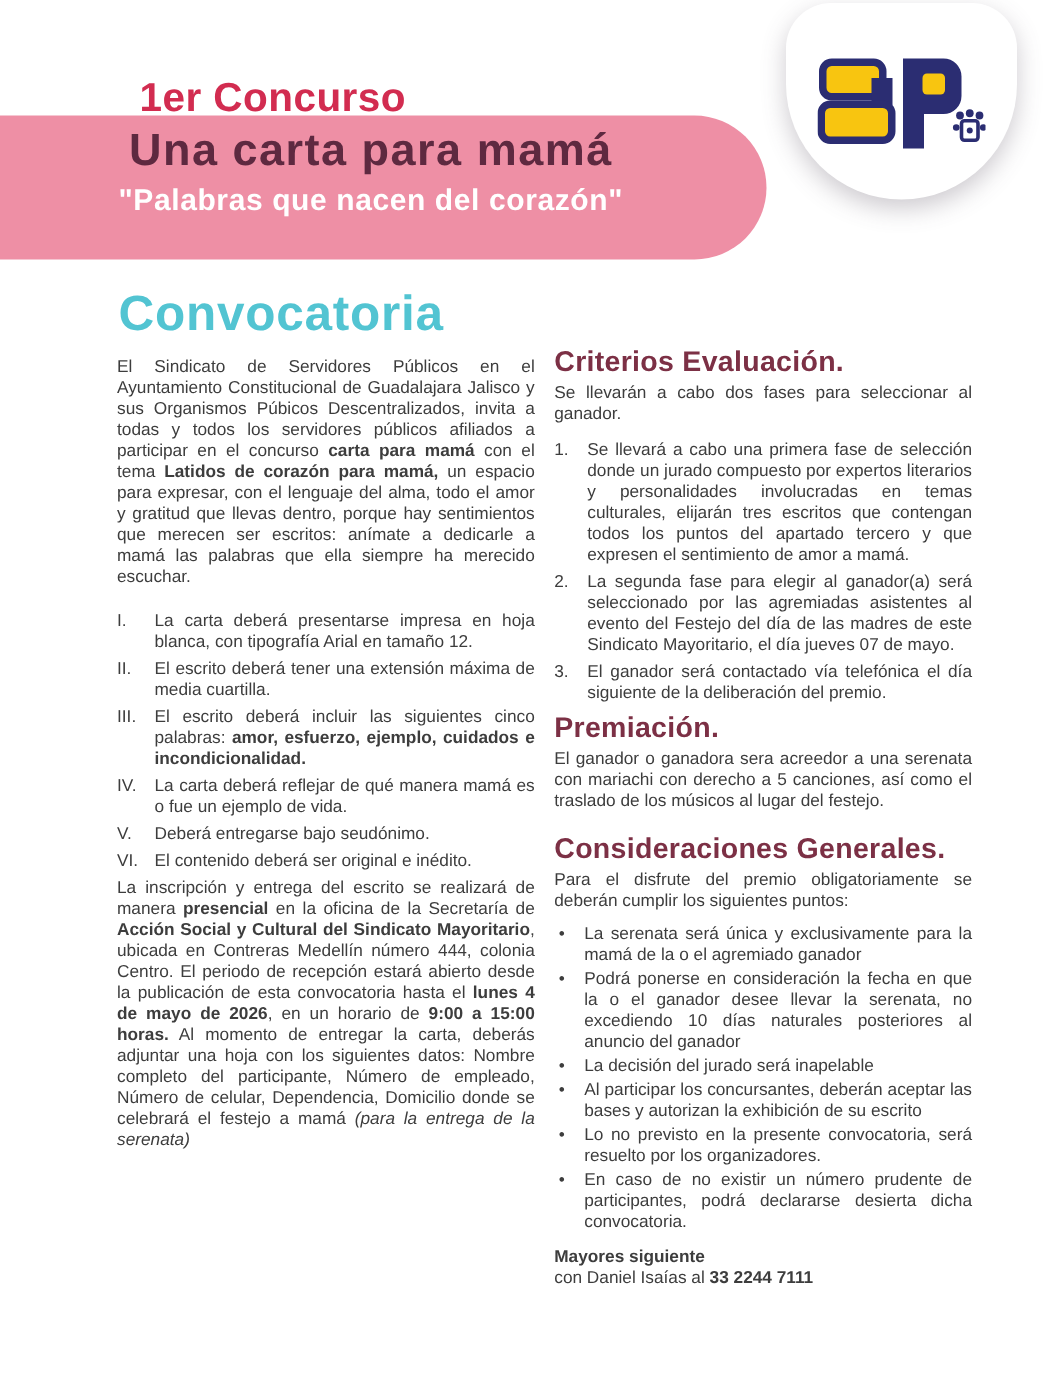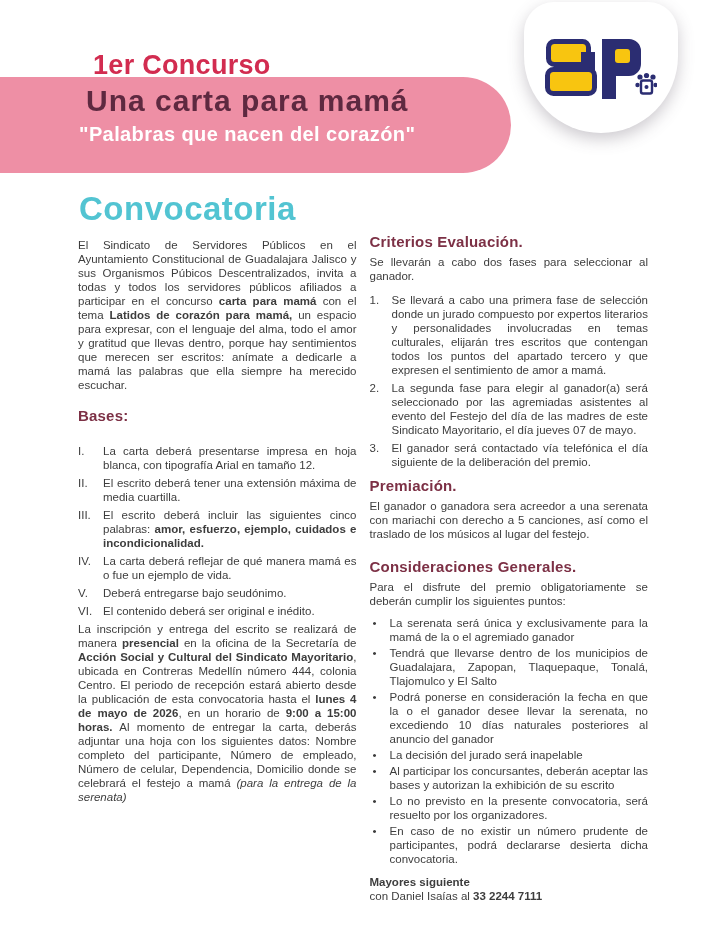--- a/index.html
+++ b/index.html
@@ -24,21 +24,21 @@
   .logo-badge svg { position:absolute; left:21px; top:36px; }
 
   .convocatoria { position:absolute; left:79px; top:190px; font-size:33px; font-weight:bold;
                   color:var(--teal); letter-spacing:.5px; }
 
   
   .columns { position:absolute; left:78px; top:234px; width:570px; display:flex; gap:13px;
              color:var(--body-text); font-size:11.5px; line-height:14px; }
   .col { flex:1; min-width:0; }
   .col p { text-align:justify; }
-  h2 { font-size:15px; font-weight:bold; color:var(--heading-maroon);
+  h2 { font-size:19px; font-weight:bold; color:var(--heading-maroon);
        letter-spacing:.2px; line-height:26px; }
 
   .intro { margin-top:4px; }
   .h-bases { margin-top:11px; }
   ol.roman { list-style:none; counter-reset:r; margin-top:15px; }
   ol.roman li { counter-increment:r; position:relative; padding-left:25px; margin-bottom:4px;
                 text-align:justify; }
   ol.roman li::before { content:counter(r, upper-roman) "."; position:absolute; left:0; }
   .h-inscripciones { margin-top:19px; }
   .p-inscripciones { margin-top:3px; }
@@ -93,21 +93,20 @@
     </svg>
   </div>
 
   <div class="convocatoria">Convocatoria</div>
 
   <div class="columns">
 
     <div class="col">
       <p class="intro">El Sindicato de Servidores Públicos en el Ayuntamiento Constitucional de Guadalajara Jalisco y sus Organismos Púbicos Descentralizados, invita a todas y todos los servidores públicos afiliados a participar en el concurso <strong>carta para mamá</strong> con el tema <strong>Latidos de corazón para mamá,</strong> un espacio para expresar, con el lenguaje del alma, todo el amor y gratitud que llevas dentro, porque hay sentimientos que merecen ser escritos: anímate a dedicarle a mamá las palabras que ella siempre ha merecido escuchar.</p>
 
-      <h2 class="h-bases">Bases:</h2>
       <ol class="roman">
           <li>La carta deberá presentarse impresa en hoja blanca, con tipografía Arial en tamaño 12.</li>
           <li>El escrito deberá tener una extensión máxima de media cuartilla.</li>
           <li>El escrito deberá incluir las siguientes cinco palabras: <strong>amor, esfuerzo, ejemplo, cuidados e incondicionalidad.</strong></li>
           <li>La carta deberá reflejar de qué manera mamá es o fue un ejemplo de vida.</li>
           <li>Deberá entregarse bajo seudónimo.</li>
           <li>El contenido deberá ser original e inédito.</li>
         </ol>
 
       <p class="p-inscripciones">La inscripción y entrega del escrito se realizará de manera <strong>presencial</strong> en la oficina de la Secretaría de <strong>Acción Social y Cultural del Sindicato Mayoritario</strong>, ubicada en Contreras Medellín número 444, colonia Centro. El periodo de recepción estará abierto desde la publicación de esta convocatoria hasta el <strong>lunes 4 de mayo de 2026</strong>, en un horario de <strong>9:00 a 15:00 horas.</strong> Al momento de entregar la carta, deberás adjuntar una hoja con los siguientes datos: Nombre completo del participante, Número de empleado, Número de celular, Dependencia, Domicilio donde se celebrará el festejo a mamá <em>(para la entrega de la serenata)</em></p>
@@ -122,21 +121,20 @@
           <li>El ganador será contactado vía telefónica el día siguiente de la deliberación del premio.</li>
         </ol>
 
       <h2 class="h-premiacion">Premiación.</h2>
       <p>El ganador o ganadora sera acreedor a una serenata con mariachi con derecho a 5 canciones, así como el traslado de los músicos al lugar del festejo.</p>
 
       <h2 class="h-consideraciones">Consideraciones Generales.</h2>
       <p class="lead">Para el disfrute del premio obligatoriamente se deberán cumplir los siguientes puntos:</p>
       <ul class="bullets">
           <li>La serenata será única y exclusivamente para la mamá de la o el agremiado ganador</li>
-          <li>Tendrá que llevarse dentro de los municipios de Guadalajara, Zapopan, Tlaquepaque, Tonalá, Tlajomulco y El Salto</li>
           <li>Podrá ponerse en consideración la fecha en que la o el ganador desee llevar la serenata, no excediendo 10 días naturales posteriores al anuncio del ganador</li>
           <li>La decisión del jurado será inapelable</li>
           <li>Al participar los concursantes, deberán aceptar las bases y autorizan la exhibición de su escrito</li>
           <li>Lo no previsto en la presente convocatoria, será resuelto por los organizadores.</li>
           <li>En caso de no existir un número prudente de participantes, podrá declararse desierta dicha convocatoria.</li>
         </ul>
 
       <p class="informes">
         <span class="informes-label">Mayores siguiente</span><br>
         <span>con Daniel Isaías al <strong>33 2244 7111</strong></span>

